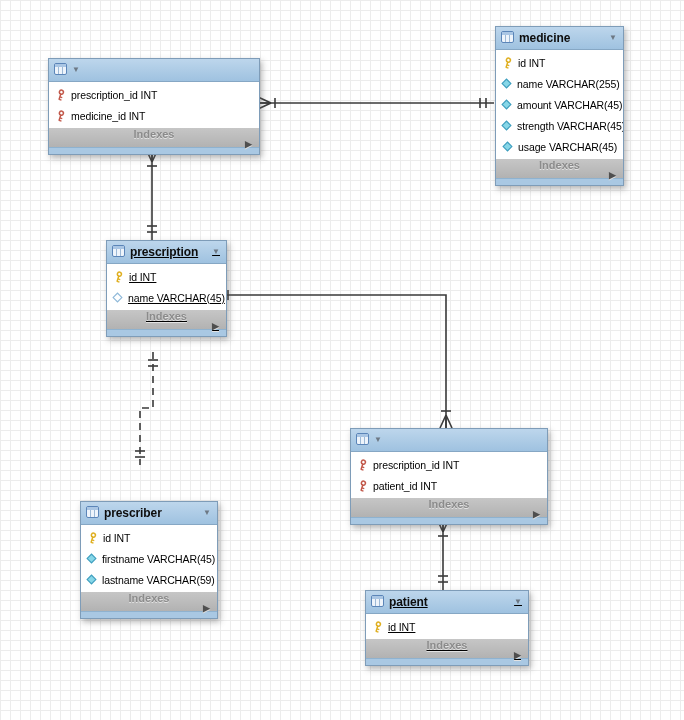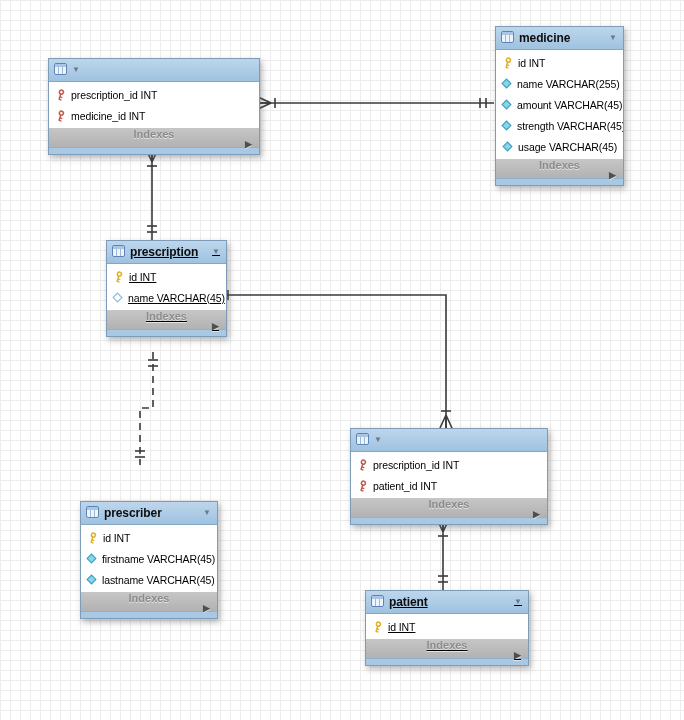--- a/index.html
+++ b/index.html
@@ -311,21 +311,21 @@
             </svg>
           </span>
           <span>firstname VARCHAR(45)</span>
         </div>
         <div class="tbl-row">
           <span class="cicon">
             <svg width="11" height="11" viewBox="0 0 11 11">
     <rect x="2.4" y="2.4" width="6.2" height="6.2" transform="rotate(45 5.5 5.5)" fill="#87d7e8" stroke="#3f9fbf" stroke-width="1.1"></rect>
             </svg>
           </span>
-          <span>lastname VARCHAR(45)</span>
+          <span>lastname VARCHAR(59)</span>
         </div>
       </div>
       <div class="tbl-footer">
         <span>Indexes</span>
         <span class="arrow">▶</span>
       </div>
       <div class="tbl-strip"></div>
     </div>
     <div class="db-table" style="left: 365px; top: 590px; width: 162px; text-decoration: underline;">
       <div class="tbl-header">

